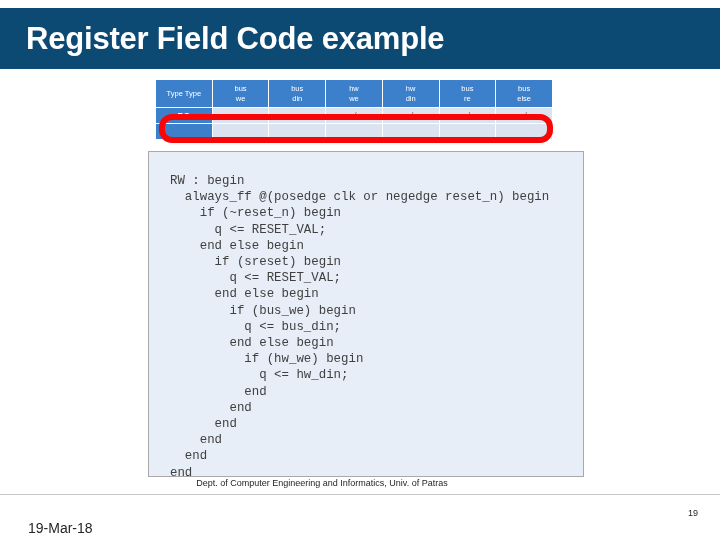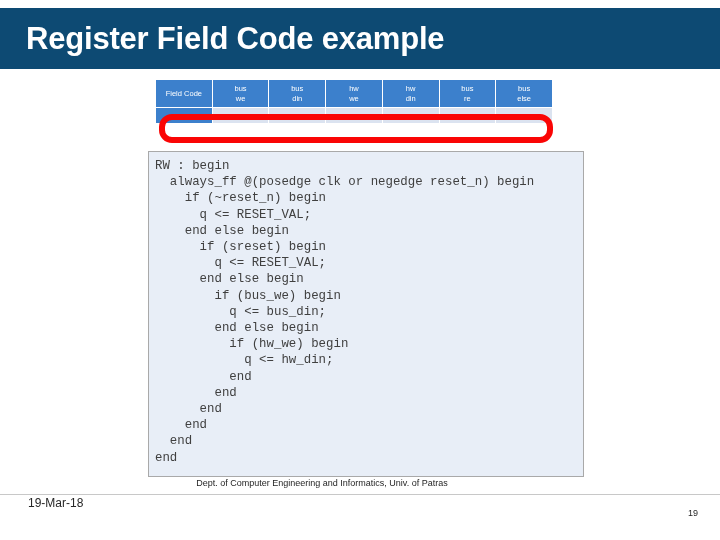--- a/index.html
+++ b/index.html
@@ -102,43 +102,43 @@
     left: 148px;
     top: 151px;
     width: 436px;
     height: 326px;
     background: #e8eef7;
     border: 1px solid #a9a9a9;
     box-sizing: border-box;
     overflow: hidden;
   }
   #code-text {
-    margin: 0;
+    margin: 15px;
     padding: 6px 0 0 6px;
     font-family: "Liberation Mono", monospace;
     font-size: 12.4px;
     line-height: 16.2px;
     color: #404040;
     white-space: pre;
   }
 
   
   #footer-rule {
     position: absolute;
     left: 0;
     top: 494px;
     width: 720px;
     height: 1px;
     background: #c8c8c8;
   }
   #footer-date {
     position: absolute;
     left: 28px;
-    top: 496px;
-    font-size: 12px;
+    top: 520px;
+    font-size: 14px;
     color: #262626;
     text-align: center;
   }
   #footer-center {
     position: absolute;
     left: 0;
     top: 478px;
     width: 644px;
     text-align: center;
     font-size: 9px;
@@ -156,21 +156,21 @@
 <body>
 
 <div id="title-banner">
   <div id="slide-title">Register Field Code example</div>
 </div>
 
 <table id="field-table">
   <thead>
     <tr>
       <th>
-        <span class="hl1">Field Code</span>
+        <span class="hl1">Type Type</span>
         <span class="hl2"></span>
       </th>
       <th>
         <span class="hl1">bus</span>
         <span class="hl2">we</span>
       </th>
       <th>
         <span class="hl1">bus</span>
         <span class="hl2">din</span>
       </th>
@@ -186,20 +186,29 @@
         <span class="hl1">bus</span>
         <span class="hl2">re</span>
       </th>
       <th>
         <span class="hl1">bus</span>
         <span class="hl2">else</span>
       </th>
     </tr>
   </thead>
   <tbody id="table-body">
+      <tr>
+        <td class="rowlabel">RO</td>
+        <td class="cell"></td>
+        <td class="cell"></td>
+        <td class="cell">√</td>
+        <td class="cell">√</td>
+        <td class="cell">√</td>
+        <td class="cell">√</td>
+      </tr>
       <tr>
         <td class="rowlabel"></td>
         <td class="cell"></td>
         <td class="cell"></td>
         <td class="cell"></td>
         <td class="cell"></td>
         <td class="cell"></td>
         <td class="cell"></td>
       </tr>
     </tbody>

